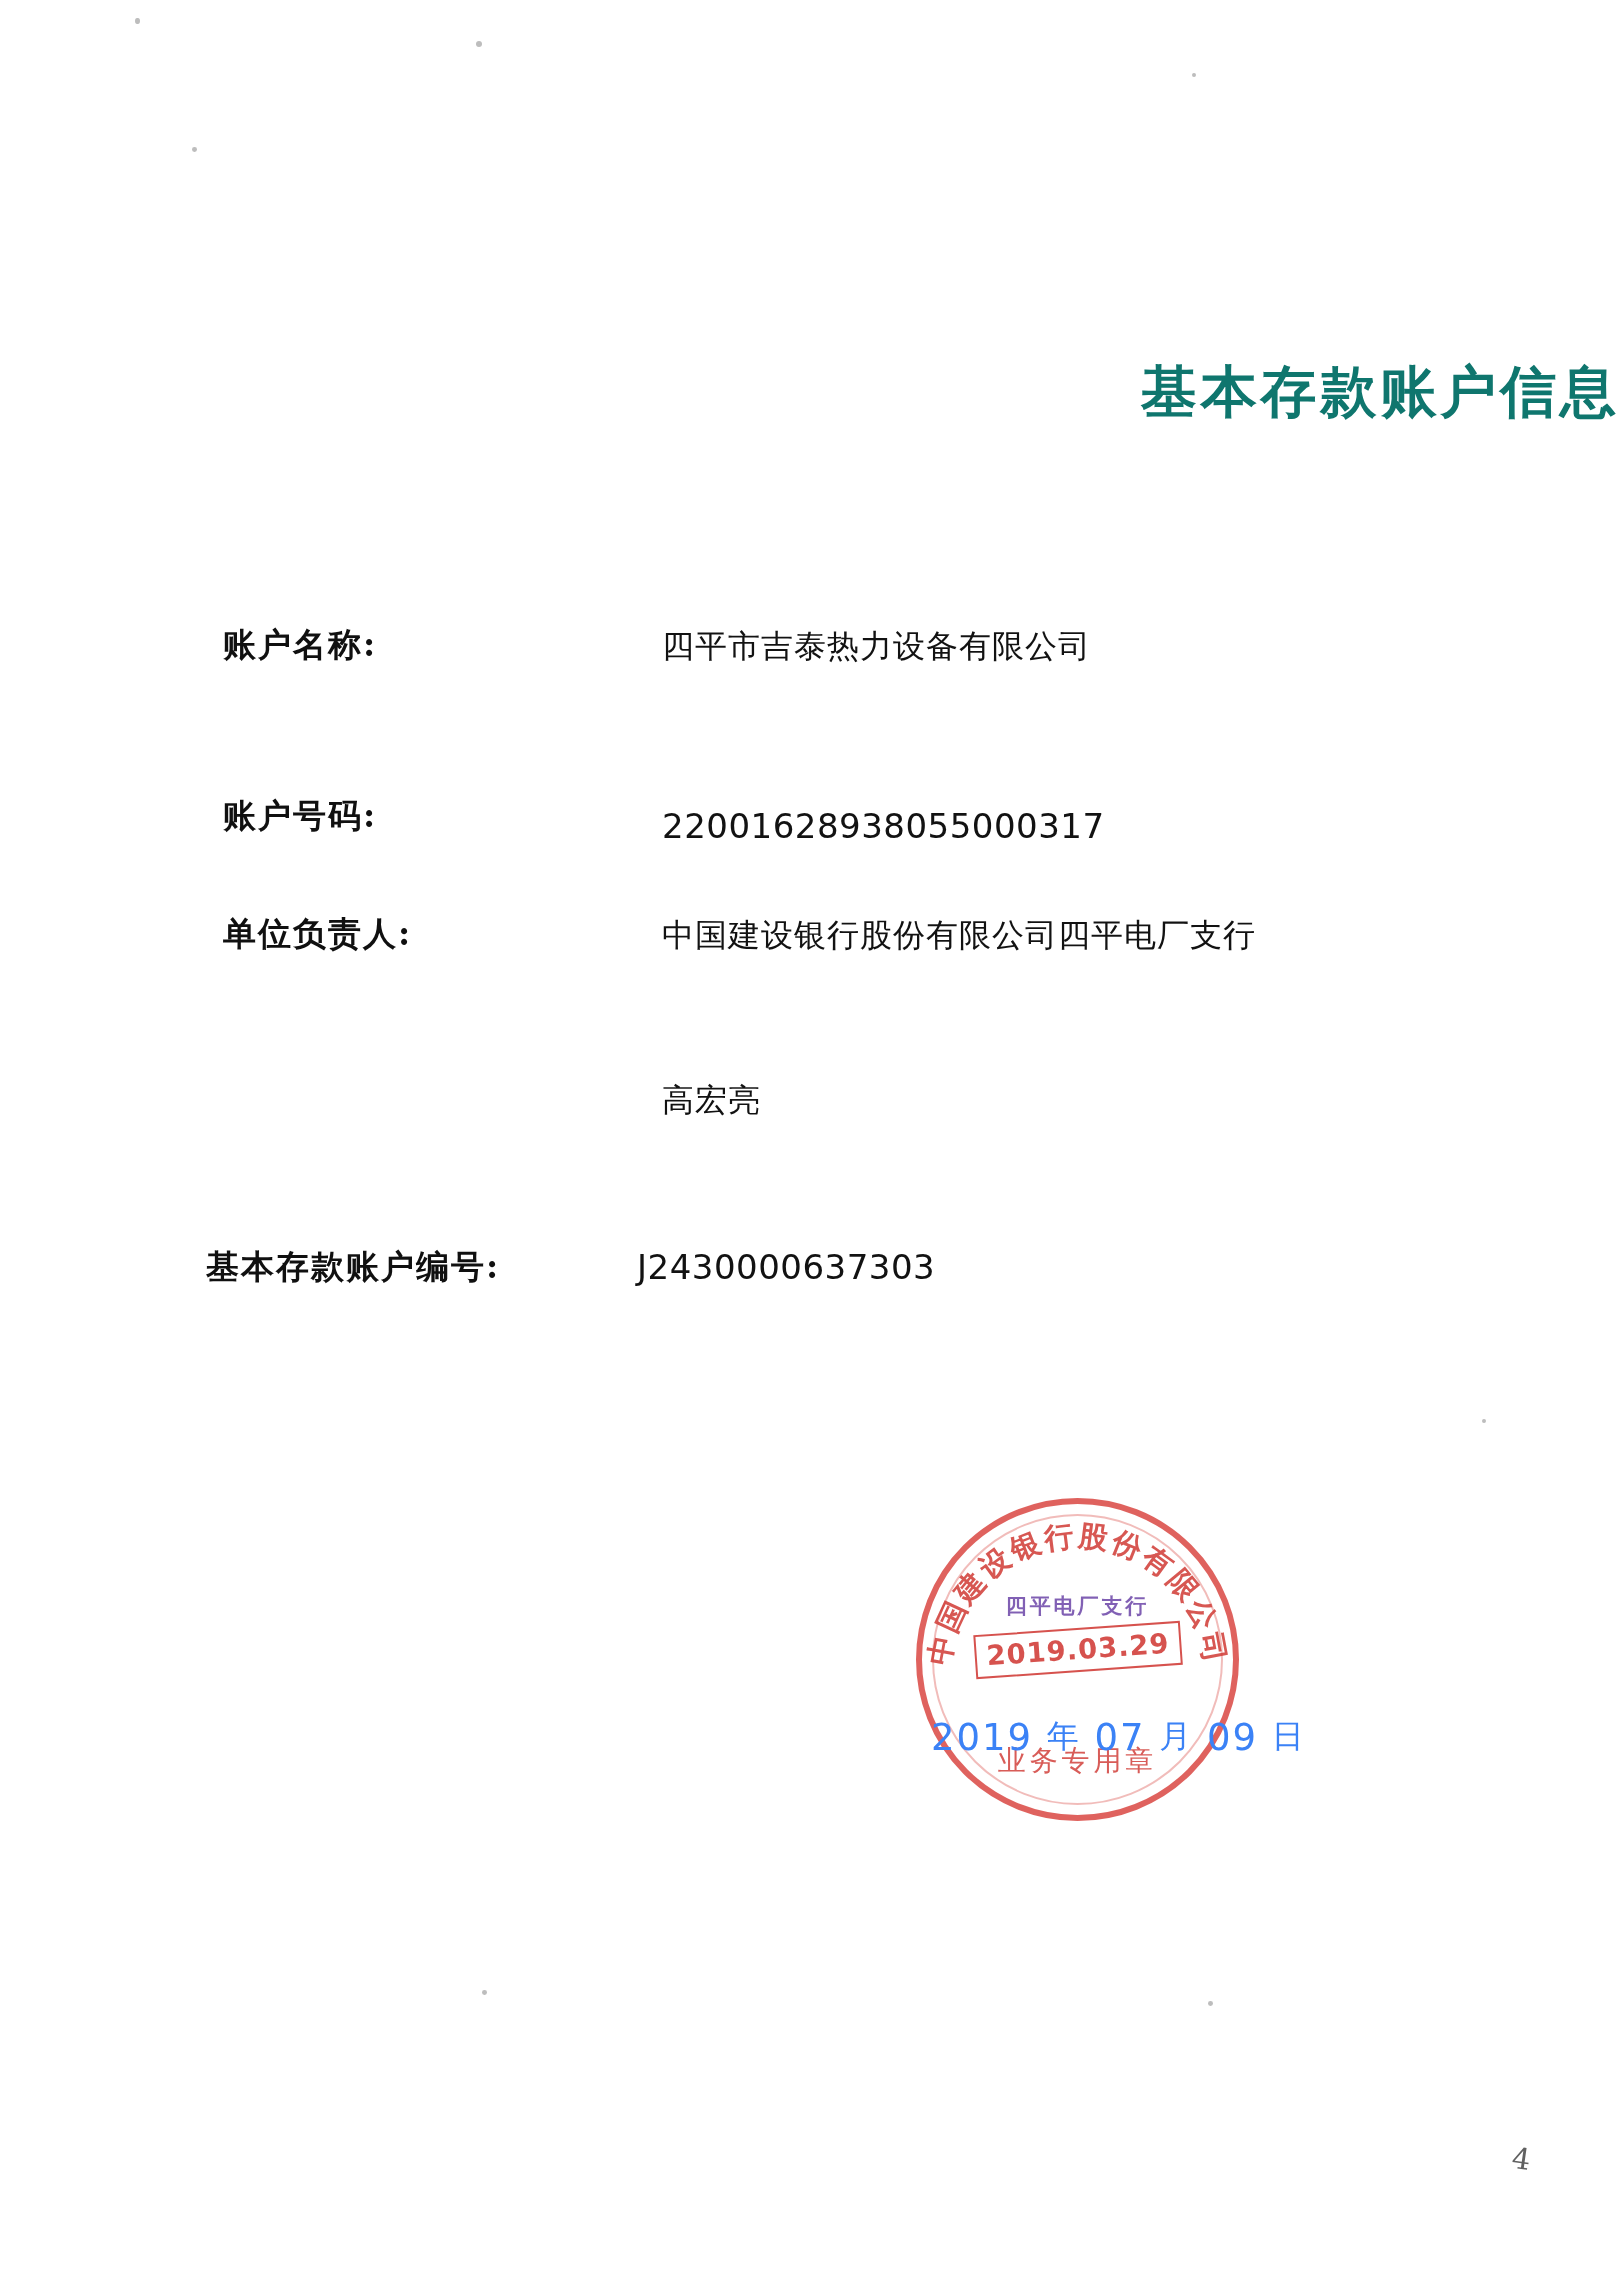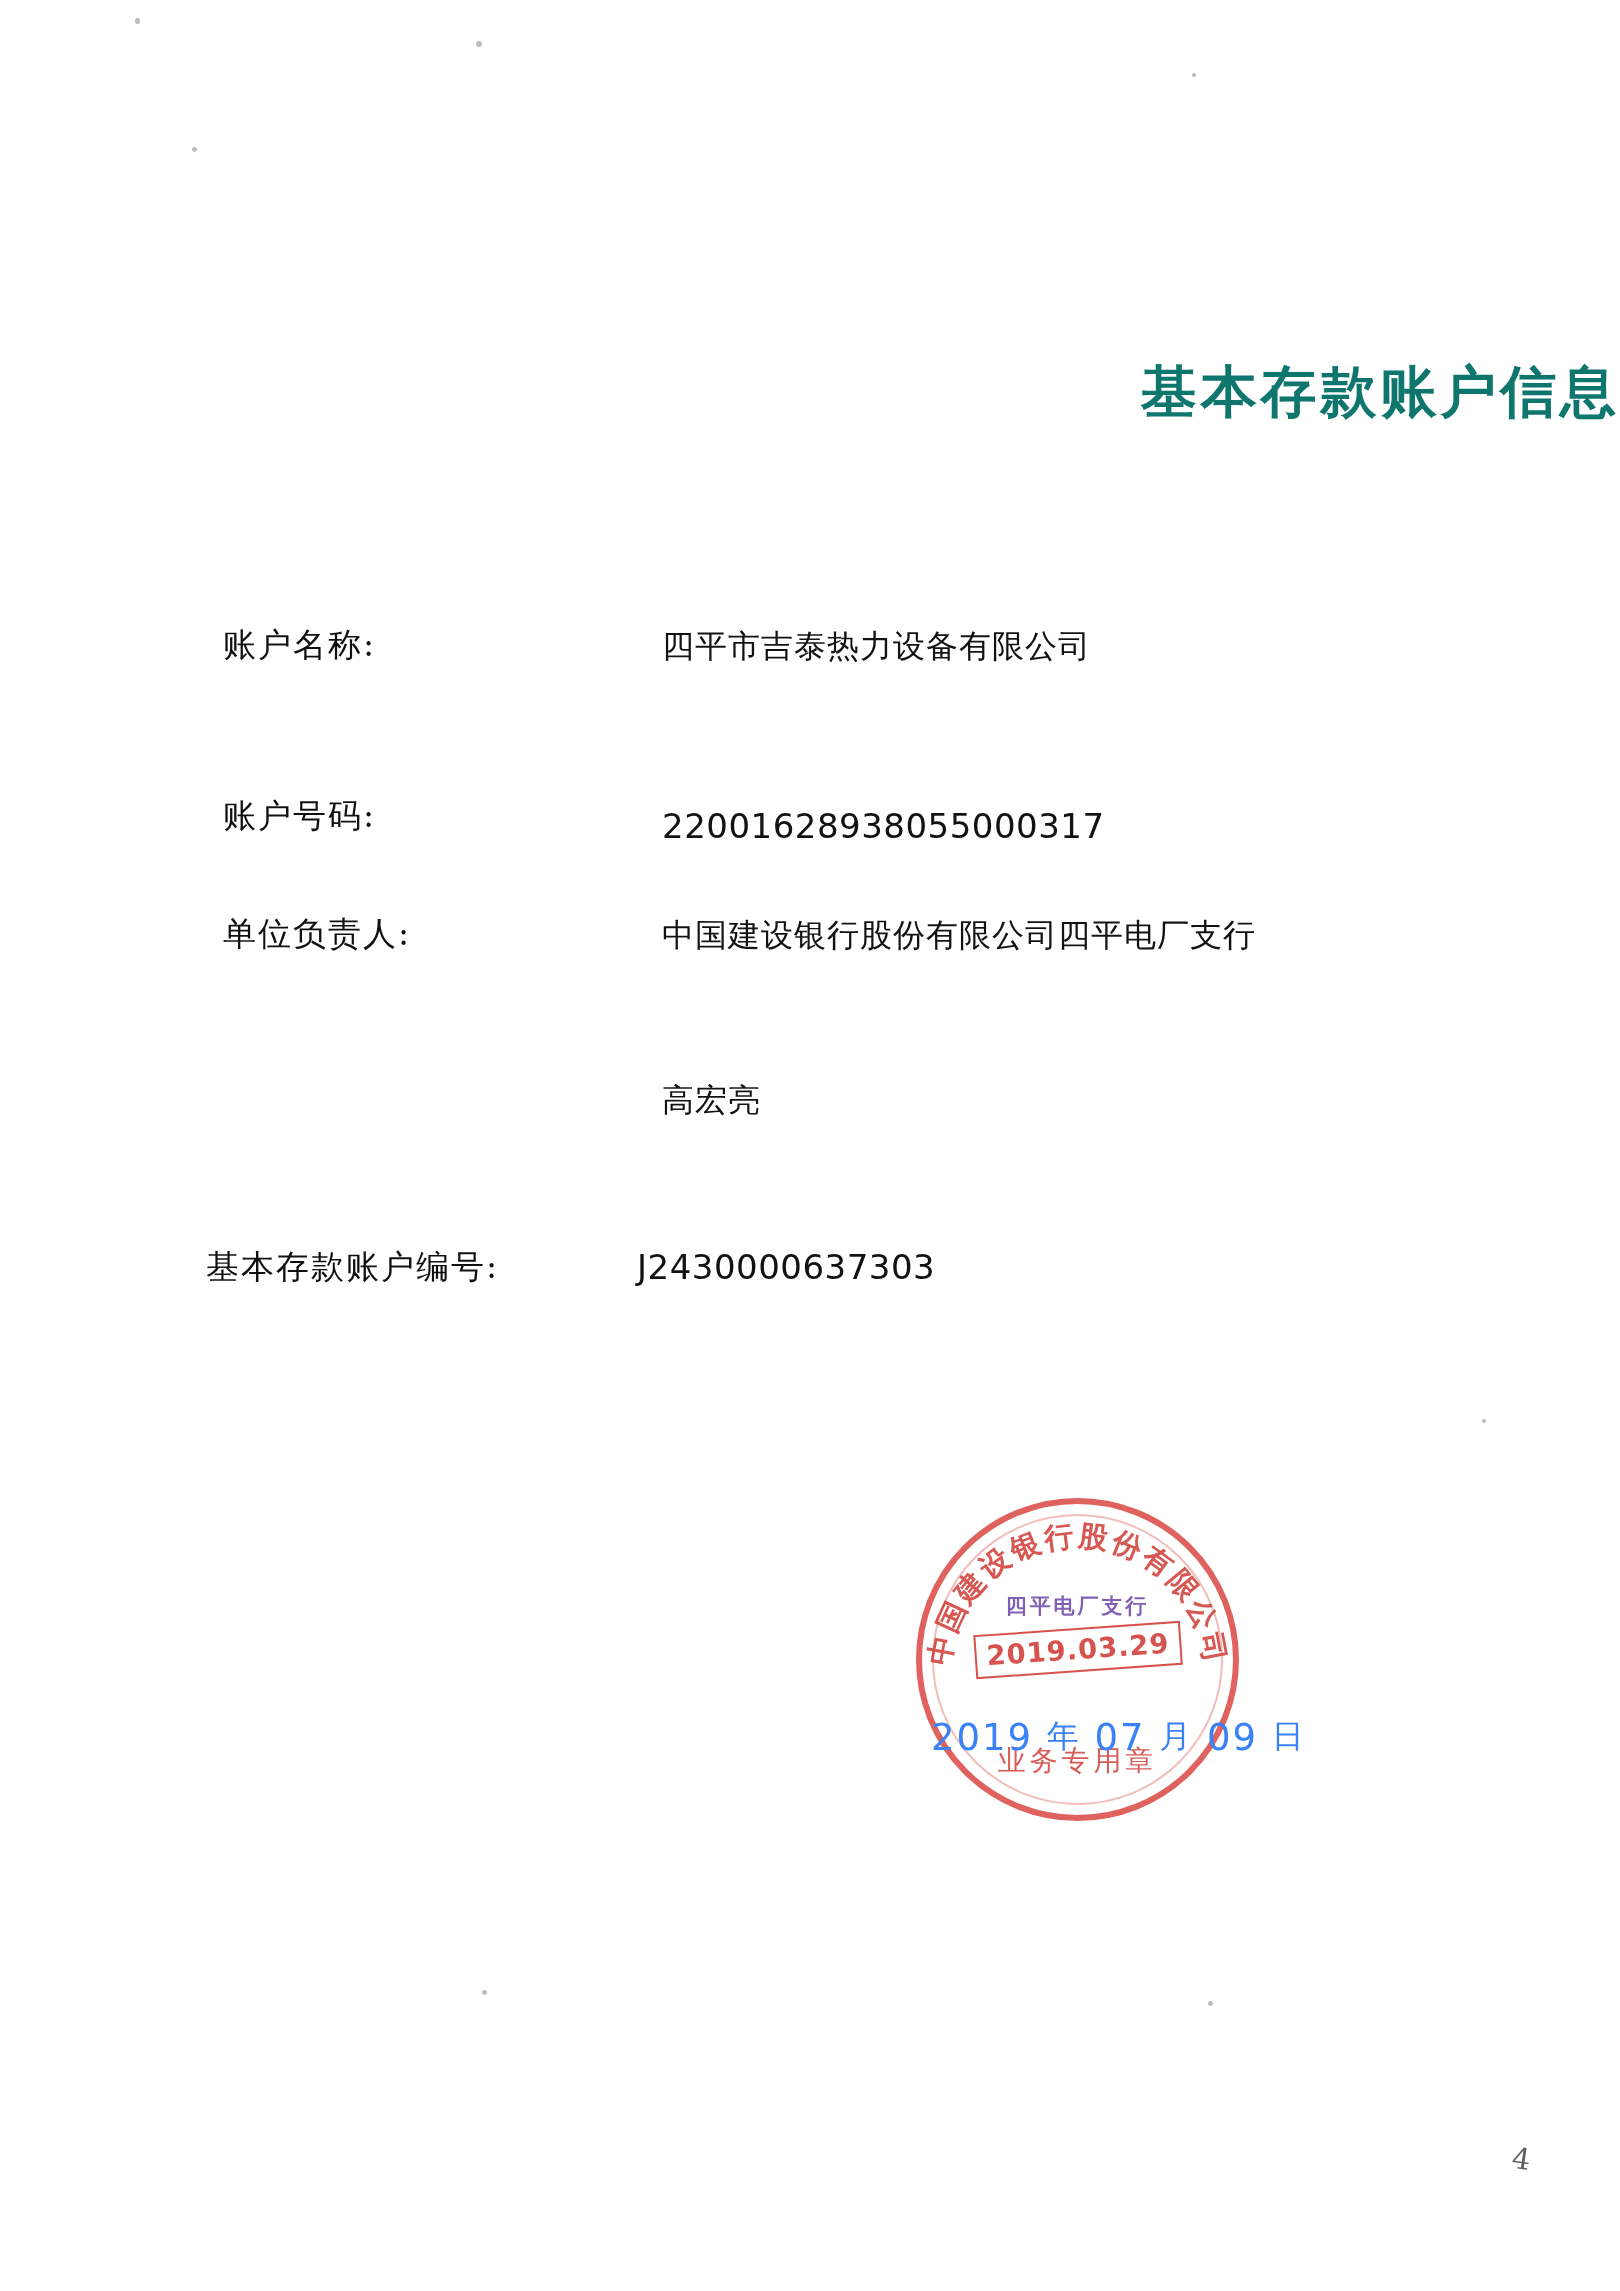--- a/index.html
+++ b/index.html
@@ -36,21 +36,21 @@
     color: #0f766e;
   }
 
   .field {
     position: absolute;
     display: flex;
     align-items: flex-start;
   }
   .field .label {
     font-family: "DejaVu Serif", "Liberation Serif", serif;
-    font-weight: 400;
+    font-weight: 700;
     font-size: 33px;
     letter-spacing: 2px;
     color: #101010;
     white-space: pre;
   }
   .field .value {
     font-family: "DejaVu Sans", "Liberation Sans", sans-serif;
     font-size: 32px;
     letter-spacing: 1px;
     color: #121212;

